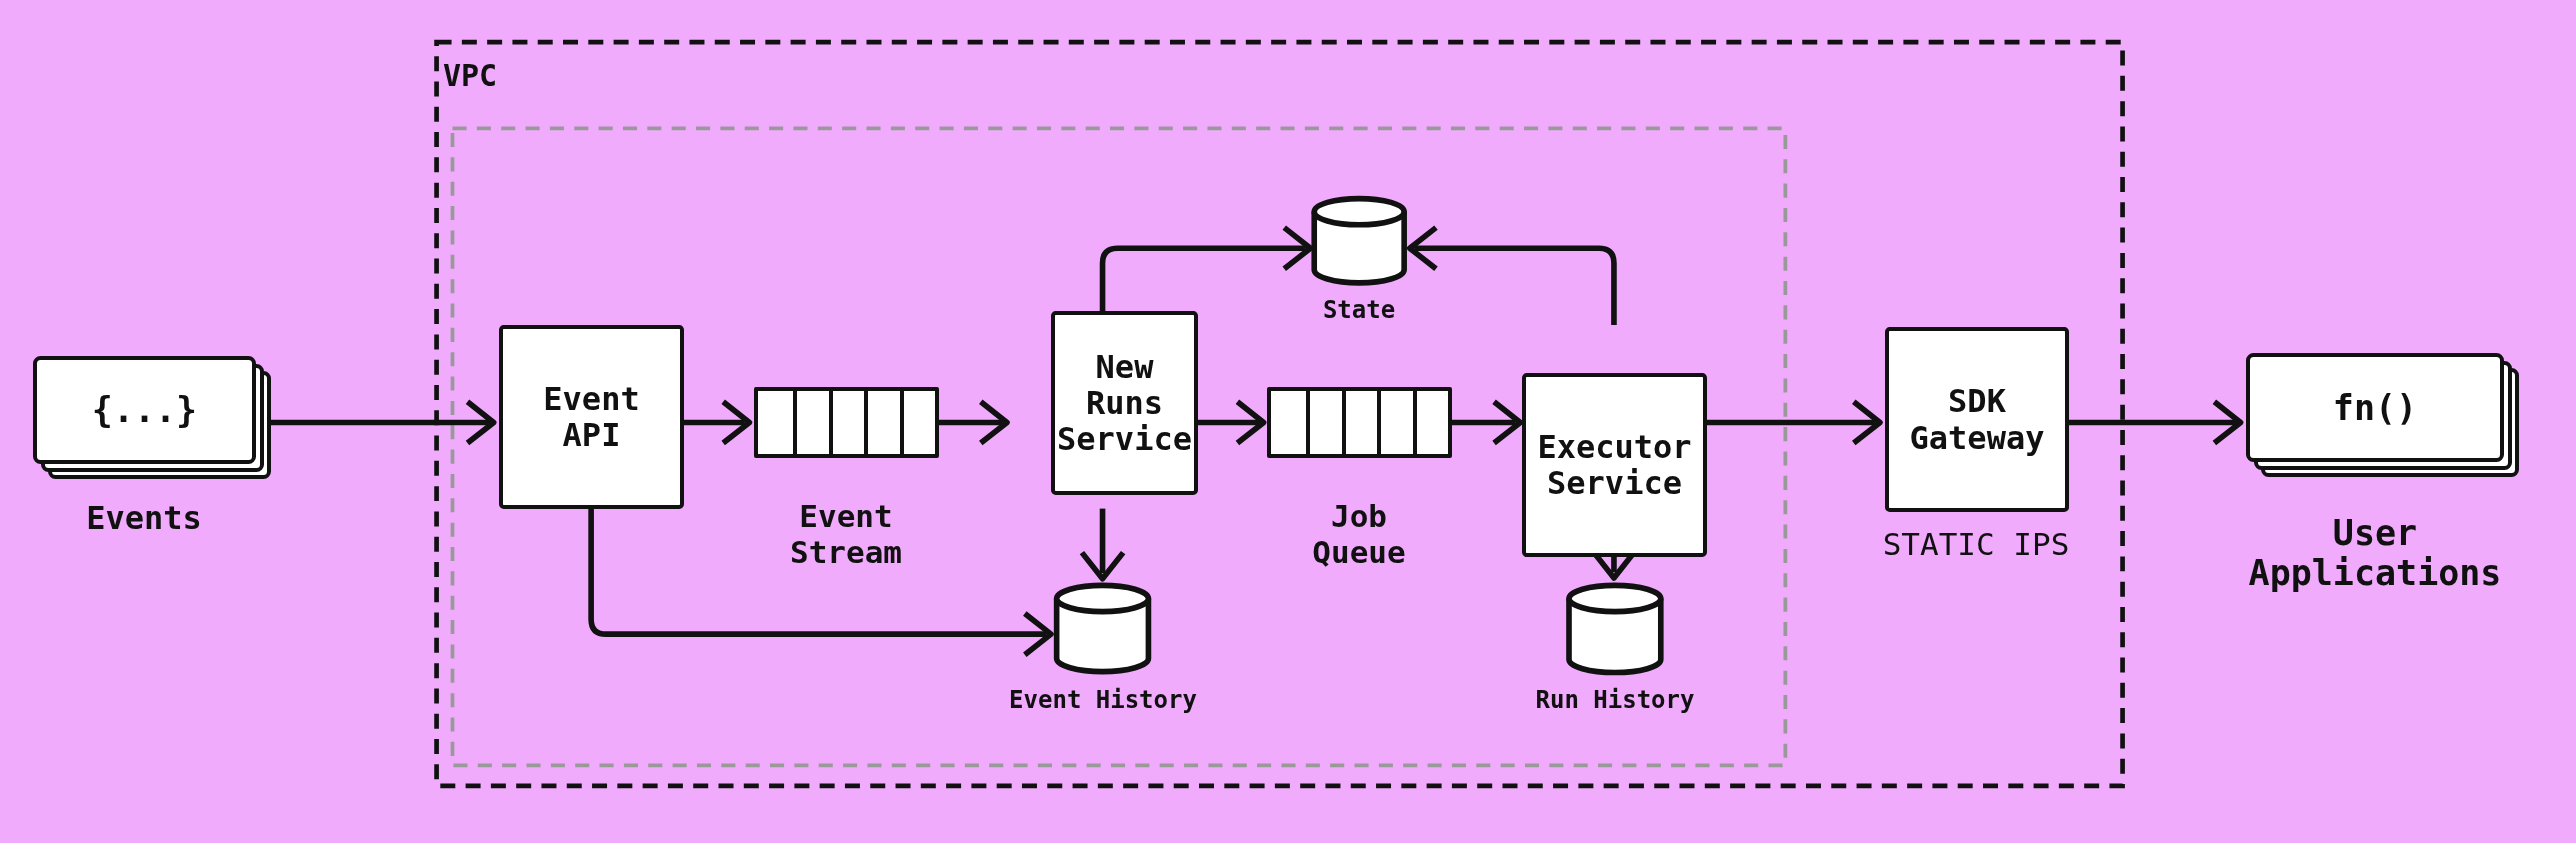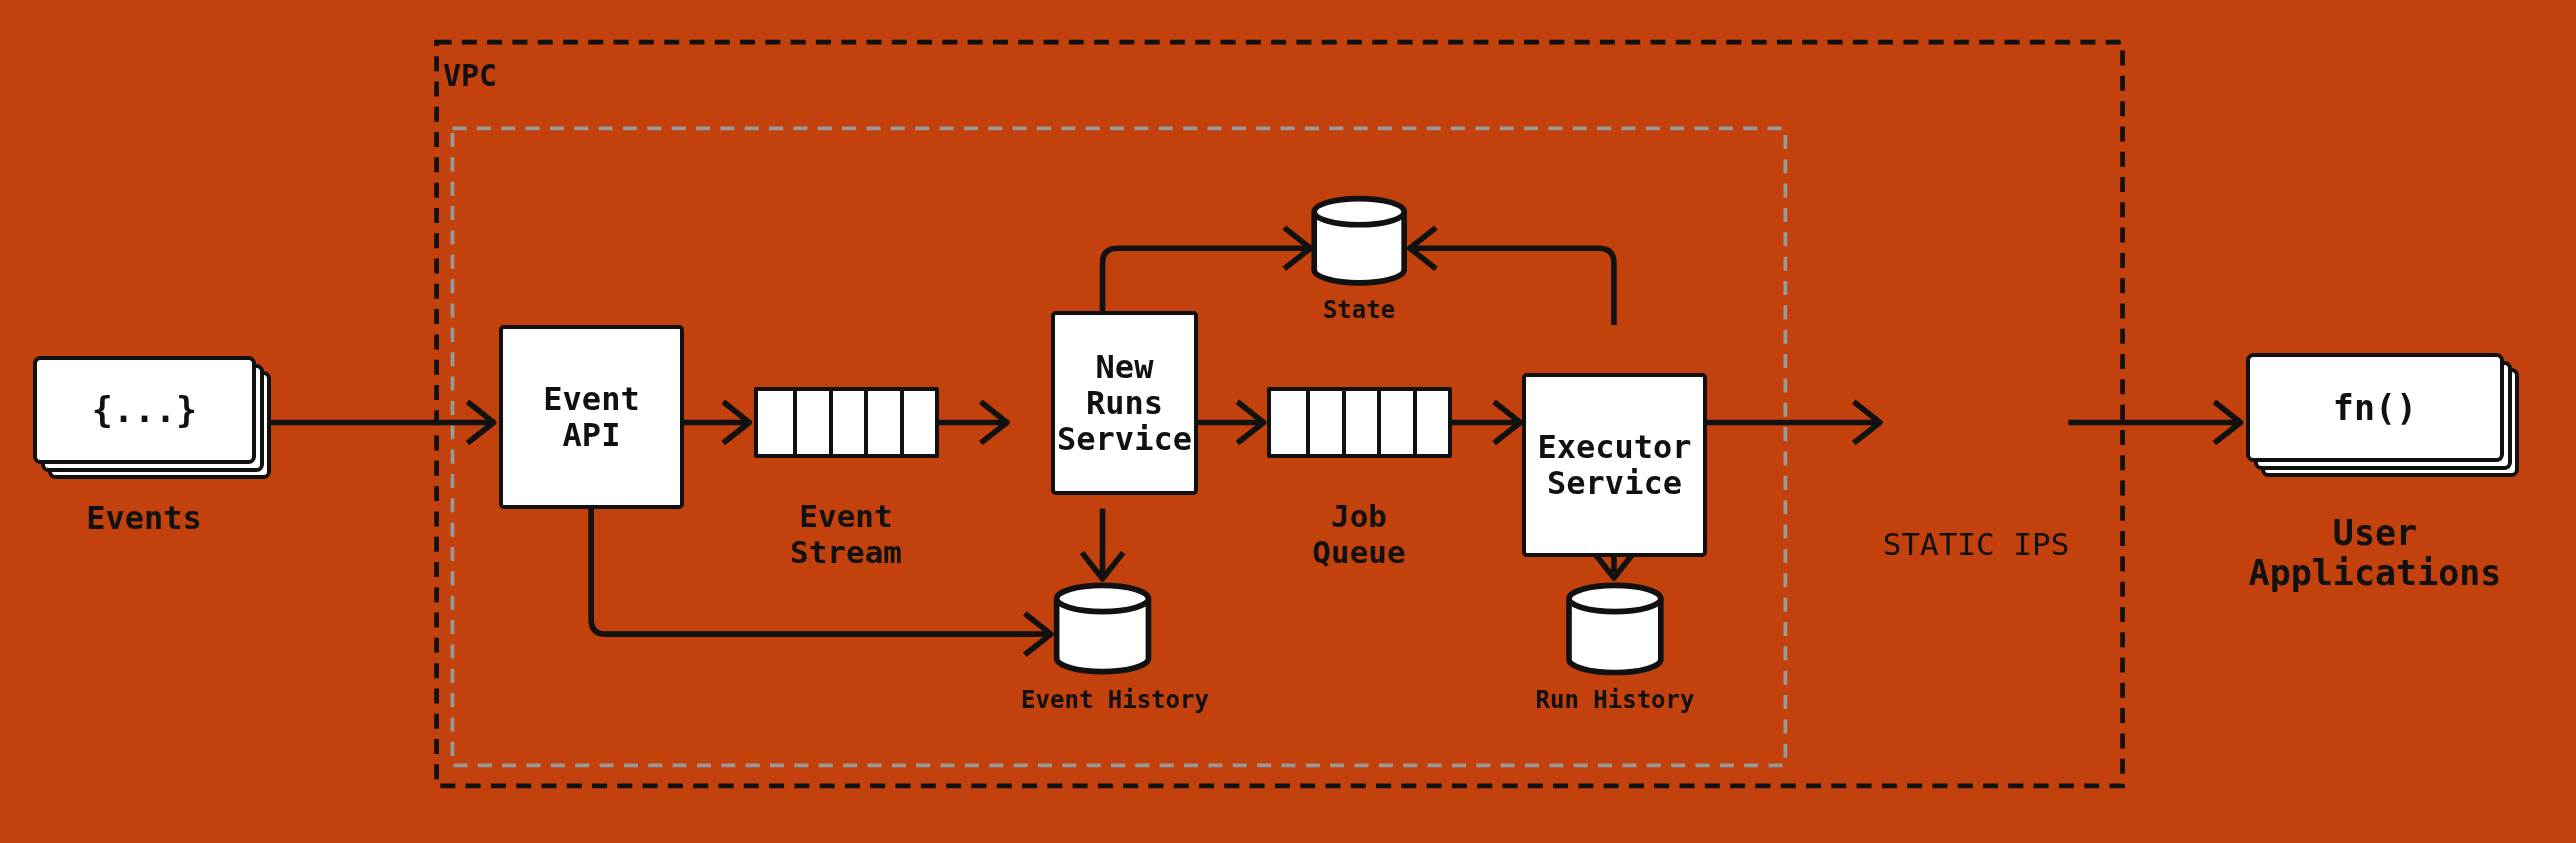--- a/index.html
+++ b/index.html
@@ -1,17 +1,17 @@
 <!DOCTYPE html>
 <html style="font-size:15px"><head>
 <meta charset="utf-8">
 <style>
   html,body{margin:0;padding:0;background:#fff;}
   .canvas{
-    position:relative;width:2576px;height:843px;background:#c2410c;overflow:hidden;
+    position:relative;width:2576px;height:843px;background:#f0abfc;overflow:hidden;
     font-family:"DejaVu Sans Mono","Liberation Mono",monospace;color:#111;
   }
   .layer-svg{position:absolute;left:0;top:0;width:2576px;height:843px;}
   .node{
     position:absolute;box-sizing:border-box;background:#fff;border:4.7px solid #111;
     border-radius:4.7px;display:flex;align-items:center;justify-content:center;
     text-align:center;font-weight:bold;font-size:32px;line-height:1.13;white-space:pre-line;
   }
   .queue{
     position:absolute;box-sizing:border-box;background:#fff;border:4.7px solid #111;
@@ -143,30 +143,32 @@
     <span class="cell"></span>
     <span class="cell"></span>
     <span class="cell"></span>
   </div>
   <div class="caption" style="left:1359px;top:499px;">Job
 Queue</div>
 
   <div class="node" style="left:1522px;top:325px;width:185px;height:184px;margin-top:48px;">Executor
 Service</div>
 
+  <div class="node" style="left:1885px;top:327px;width:184px;height:185px;">SDK
+Gateway</div>
   <div class="caption plain" style="left:1976px;top:527px;">STATIC IPS</div>
 
   <div class="stack" style="left:2246px;top:353px;">
     <div class="sheet" style="left:15px;top:15px;width:258px;height:109px;"></div>
     <div class="sheet" style="left:7.5px;top:7.5px;width:258px;height:109px;"></div>
     <div class="sheet front" style="left:0;top:0;width:258px;height:109px;align-items:center;">
       <span>fn()</span>
     </div>
   </div>
   <div class="caption" style="left:2375px;top:513px;font-size:35px;">User
 Applications</div>
 
   <div class="caption small" style="left:1359px;top:297px;">State</div>
-  <div class="caption small" style="left:1103px;top:687px;margin-left:12px;">Event History</div>
+  <div class="caption small" style="left:1103px;top:687px;">Event History</div>
   <div class="caption small" style="left:1615px;top:687px;">Run History</div>
 
 </div>
 
 
 </body></html>

